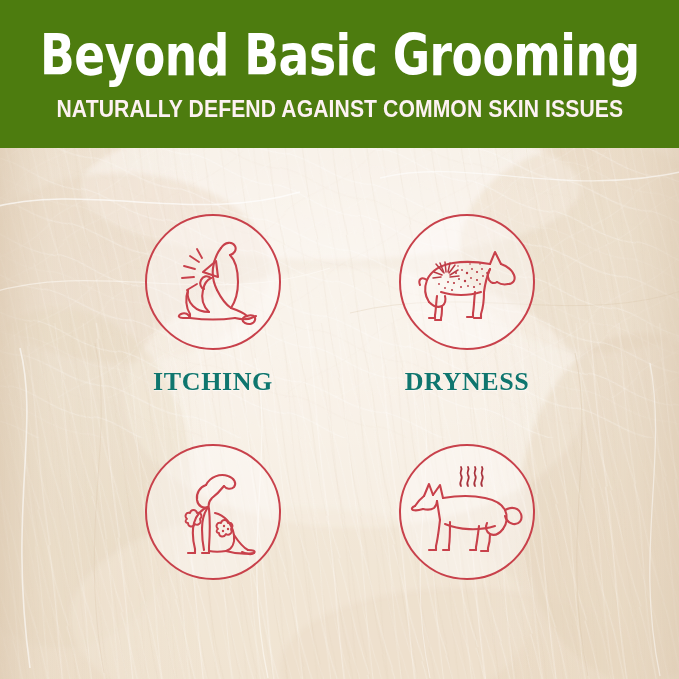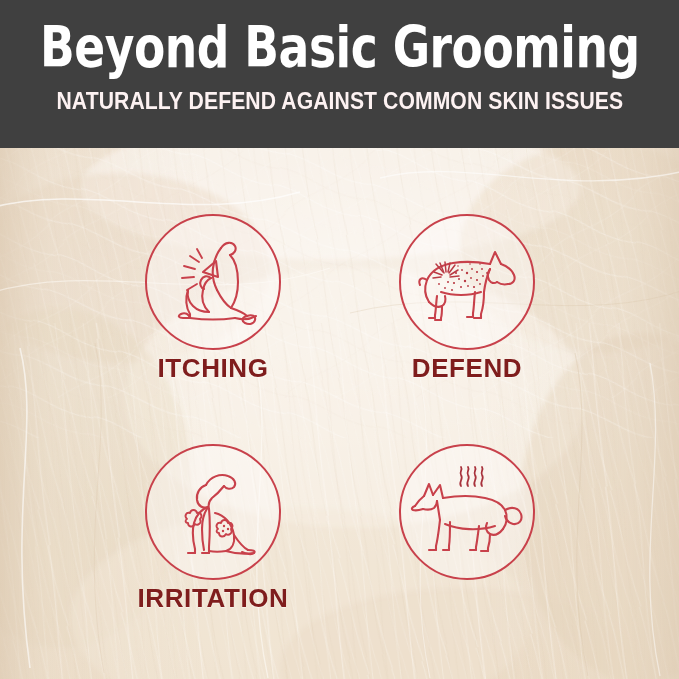--- a/index.html
+++ b/index.html
@@ -19,28 +19,28 @@
     background: #efe4d6;
   }
 
   
   .header-banner {
     position: absolute;
     left: 0;
     top: 0;
     width: 679px;
     height: 148px;
-    background: #404040;
+    background: #4d7c0f;
     z-index: 40;
     display: flex;
     flex-direction: column;
     align-items: center;
     justify-content: flex-start;
     box-sizing: border-box;
-    padding-top: 16px;
+    padding-top: 24px;
   }
   .headline {
     color: #ffffff;
     font-family: "DejaVu Sans", sans-serif;
     font-weight: bold;
     font-size: 57px;
     line-height: 62px;
     letter-spacing: -0.6px;
     transform: scaleX(0.80);
     transform-origin: center center;
@@ -114,23 +114,23 @@
     position: relative;
     display: flex;
     align-items: center;
     justify-content: center;
     overflow: hidden;
   }
   .icon-circle svg {
     display: block;
   }
   .feature-label {
-    margin-top: 3px;
-    color: #7f1d1d;
-    font-family: Liberation Sans, sans-serif;
+    margin-top: 17px;
+    color: #0f766e;
+    font-family: Liberation Serif, serif;
     font-weight: bold;
     font-size: 26px;
     letter-spacing: 0.6px;
     line-height: 30px;
     white-space: nowrap;
     text-align: center;
     text-shadow: 0 1px 1px rgba(255,255,255,0.55);
   }
 </style>
 </head>
@@ -362,21 +362,21 @@
               <circle cx="34" cy="62" r="0.9"></circle>
             <circle cx="41" cy="64" r="1.0"></circle>
               <circle cx="28" cy="58" r="0.9"></circle>
             <circle cx="76" cy="47" r="0.9"></circle>
               <circle cx="47" cy="40" r="0.8"></circle>
             <circle cx="59" cy="38" r="0.8"></circle>
               <circle cx="69" cy="38" r="0.8"></circle>
           </g>
         </svg>
       </div>
-      <div class="feature-label">DEFEND</div>
+      <div class="feature-label">DRYNESS</div>
     </div>
 
     <div class="feature-cell cell-2">
       <div class="icon-circle">
         <svg width="110" height="110" viewBox="0 0 110 110">
           <g fill="none" stroke="#c8414b" stroke-width="2.1" stroke-linecap="round" stroke-linejoin="round">
 
             <path d="M48 28 C 52 20, 62 16, 70 19 C 76 21, 79 26, 76 30 C 73 33, 68 32, 66 29"></path>
 
             <path d="M48 28 C 42 30, 38 36, 39 43 C 40 49, 45 52, 50 50"></path>
@@ -409,21 +409,20 @@
                      C 66 81, 61 80, 61 76 C 58 76, 58 73, 60 72 Z"></path>
           </g>
 
           <g fill="#c8414b">
             <circle cx="66" cy="69" r="1.2"></circle>
               <circle cx="70" cy="72" r="1.2"></circle>
             <circle cx="65" cy="74" r="1.2"></circle>
           </g>
         </svg>
       </div>
-      <div class="feature-label">IRRITATION</div>
     </div>
 
     <div class="feature-cell cell-3">
       <div class="icon-circle">
         <svg width="116" height="116" viewBox="0 0 116 116">
           <g fill="none" stroke="#c8414b" stroke-width="2.1" stroke-linecap="round" stroke-linejoin="round">
 
             <path d="M34 44 L 31 31 L 24 41"></path>
             <path d="M24 41 L 20 30 L 15 42"></path>
 

